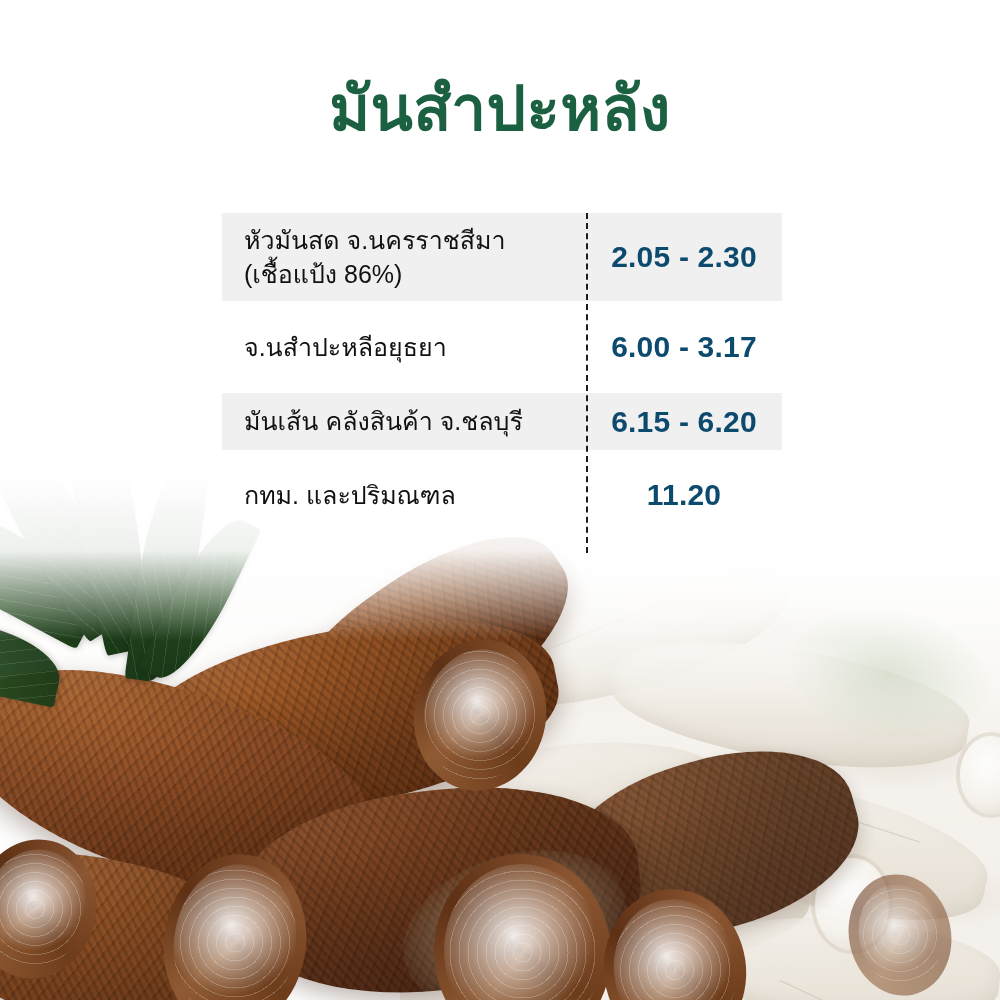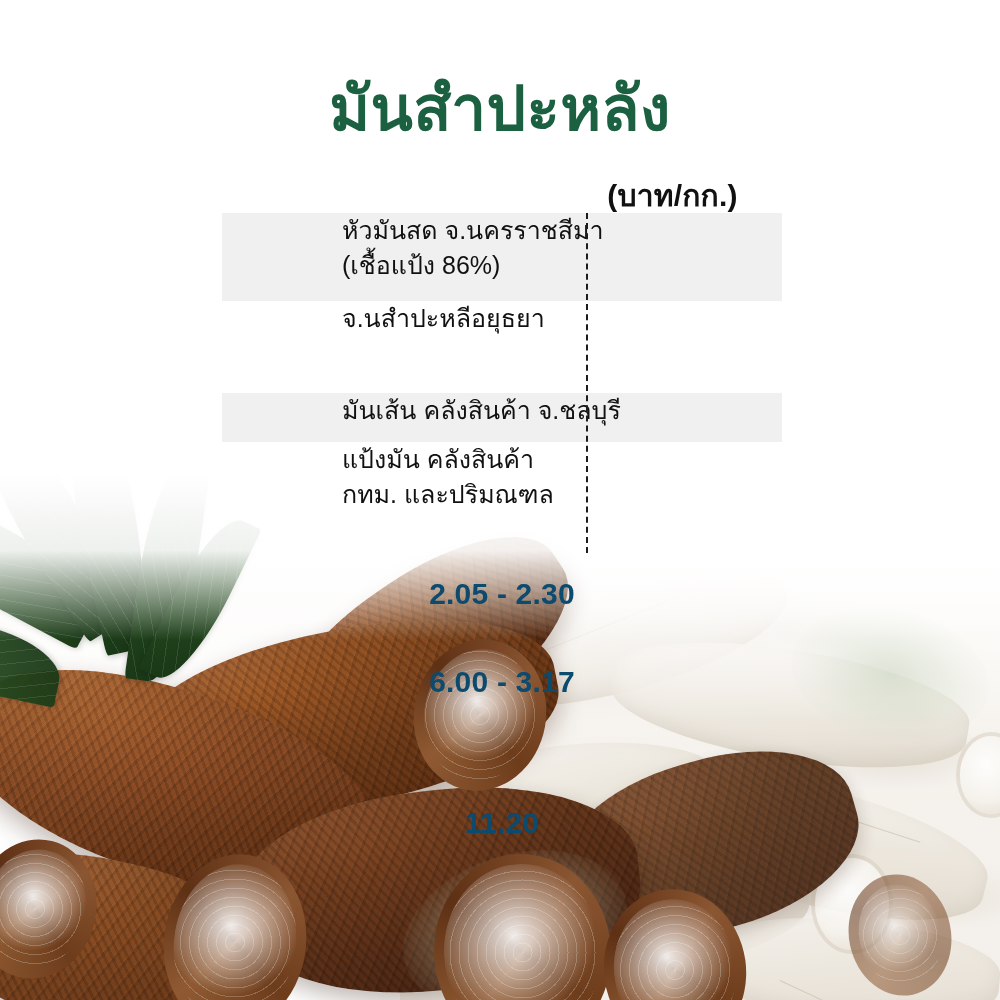--- a/index.html
+++ b/index.html
@@ -137,37 +137,37 @@
     color:#1b6040;
   }
 
   .unit-header {
     position:absolute; left:560px; top:172px; width:225px; text-align:center;
     font-size:30px; font-weight:700; color:#111111; letter-spacing:.2px;
   }
 
   .table { position:absolute; left:222px; top:213px; width:560px; }
 
-  .row { position:relative; display:flex; align-items:center; width:560px;flex-direction:column; }
+  .row { position:relative; display:flex; align-items:center; width:560px; }
   .row.shaded { background:#f0f0f0; }
 
   .row-label {
     flex:0 0 364px; width:364px; padding:0 10px 0 22px;
     font-size:25px; line-height:1.38; color:#111111; font-weight:400;
   }
   .row-label .l2 { display:block; }
 
   .row-price {
     flex:1 1 auto; text-align:center;
     font-size:30px; font-weight:700; color:#0c4a6e; letter-spacing:.2px;
   }
 
   .row.r1 { height:88px; }
   .row.r2 { height:92px; }
-  .row.r3 { height:49px; }
+  .row.r3 { height:57px; }
   .row.r4 { height:90px; }
 
   .divider {
     position:absolute; left:364px; top:0; width:0;
     border-left:2px dashed #1c1c1c; height:340px; z-index:5;
   }
 </style>
 </head>
 <body>
 
@@ -252,21 +252,20 @@
         <div class="vein"></div>
       </div>
   </div>
 
   <div class="top-fade"></div>
 
   <div class="content">
 
     <div class="title">มันสำปะหลัง</div>
 
-    <div class="unit-header">(บาท/กก.)</div>
 
     <div class="table">
 
       <div class="divider"></div>
 
       <div class="row r1 shaded">
         <div class="row-label">
           <span class="l1">หัวมันสด จ.นครราชสีมา</span>
           <span class="l2">(เชื้อแป้ง 86%)</span>
         </div>
@@ -277,25 +276,25 @@
         <div class="row-label">
           <span class="l2">จ.นสำปะหลีอยุธยา</span>
         </div>
         <div class="row-price">6.00 - 3.17</div>
       </div>
 
       <div class="row r3 shaded">
         <div class="row-label">
           <span class="l1">มันเส้น คลังสินค้า จ.ชลบุรี</span>
         </div>
+        <div class="row-price">6.15 - 6.20</div>
       </div>
 
       <div class="row r4">
         <div class="row-label">
-          <span class="l1">แป้งมัน คลังสินค้า</span>
           <span class="l2">กทม. และปริมณฑล</span>
         </div>
         <div class="row-price">11.20</div>
       </div>
 
     </div>
   </div>
 </div>
 
 </body></html>

